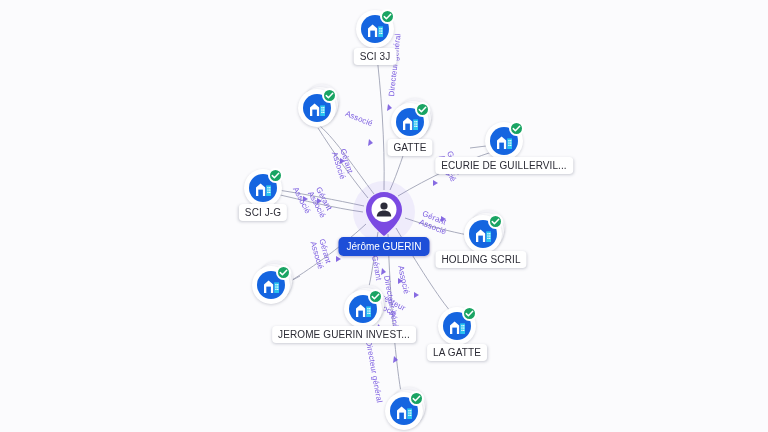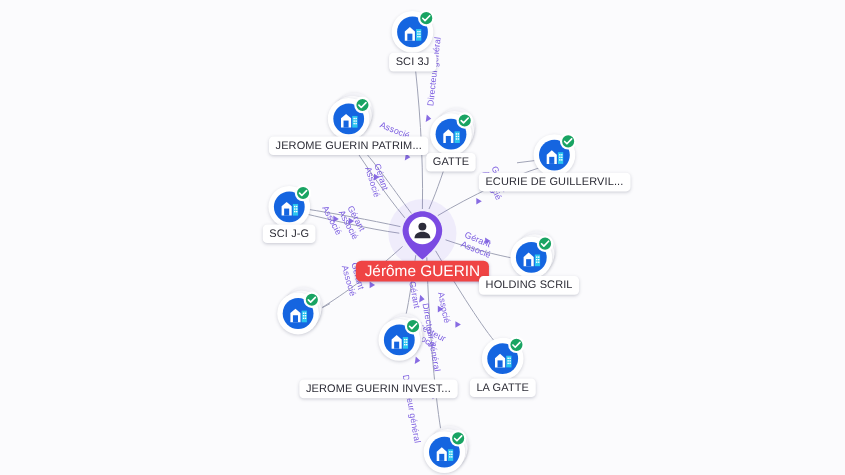--- a/index.html
+++ b/index.html
@@ -116,24 +116,24 @@
   }
   .person-pin {
     position: absolute;
     left: -19px; top: -21px;
     width: 38px; height: 46px;
   }
   .person-pin svg { display: block; }
   .person-label {
     position: absolute;
     transform: translateX(-50%);
-    background: #ef4444;
+    background: #1d4ed8;
     color: #ffffff;
     border-radius: 5px;
-    font-size: 14px;
+    font-size: 10px;
     padding: 4px 8px;
     white-space: nowrap;
     box-shadow: 0 1px 3px rgba(60,40,120,0.35);
     line-height: 11px;
   }
 
   
   .edge-label {
     position: absolute;
     color: #7b5ce0;
@@ -308,21 +308,20 @@
               <rect x="14.1" y="11.7" width="1.3" height="1.3" fill="#ffffff"></rect>
             </svg>
           </div>
           <div class="co-badge">
             <svg width="9" height="9" viewBox="0 0 9 9" xmlns="http://www.w3.org/2000/svg">
               <path d="M1.3 4.6 L3.4 6.7 L7.7 2.3" stroke="#ffffff" stroke-width="1.5" fill="none" stroke-linecap="round" stroke-linejoin="round"></path>
             </svg>
           </div>
         </div>
       </div>
-      <div class="node-label" style="left: 317px; top: 124px;">JEROME GUERIN PATRIM...</div>
       <div class="company-node" style="left: 410px; top: 122px;">
         <div class="co-stack">
           <div class="co-card c3"></div>
           <div class="co-card c2"></div>
           <div class="co-card c1"></div>
           <div class="co-disc">
             <svg width="17" height="17" viewBox="0 0 17 17" xmlns="http://www.w3.org/2000/svg">
               <path d="M1 16 V7.6 L5.6 3.6 L10.2 7.6 V16 Z" fill="#ffffff"></path>
               <rect x="3.3" y="9.6" width="4.6" height="6.4" fill="#1565e0"></rect>
               <rect x="11.2" y="5.4" width="4.8" height="10.6" fill="#2bc6f0"></rect>
@@ -459,21 +458,21 @@
               <rect x="14.1" y="11.7" width="1.3" height="1.3" fill="#ffffff"></rect>
             </svg>
           </div>
           <div class="co-badge">
             <svg width="9" height="9" viewBox="0 0 9 9" xmlns="http://www.w3.org/2000/svg">
               <path d="M1.3 4.6 L3.4 6.7 L7.7 2.3" stroke="#ffffff" stroke-width="1.5" fill="none" stroke-linecap="round" stroke-linejoin="round"></path>
             </svg>
           </div>
         </div>
       </div>
-      <div class="node-label" style="left: 344px; top: 326px; margin-top: 19px;">JEROME GUERIN INVEST...</div>
+      <div class="node-label" style="left: 344px; top: 326px;">JEROME GUERIN INVEST...</div>
       <div class="company-node" style="left: 457px; top: 326px;">
         <div class="co-stack">
           <div class="co-card c1"></div>
           <div class="co-disc">
             <svg width="17" height="17" viewBox="0 0 17 17" xmlns="http://www.w3.org/2000/svg">
               <path d="M1 16 V7.6 L5.6 3.6 L10.2 7.6 V16 Z" fill="#ffffff"></path>
               <rect x="3.3" y="9.6" width="4.6" height="6.4" fill="#1565e0"></rect>
               <rect x="11.2" y="5.4" width="4.8" height="10.6" fill="#2bc6f0"></rect>
               <rect x="12.3" y="7.1" width="1.3" height="1.3" fill="#ffffff"></rect>
               <rect x="14.1" y="7.1" width="1.3" height="1.3" fill="#ffffff"></rect>

